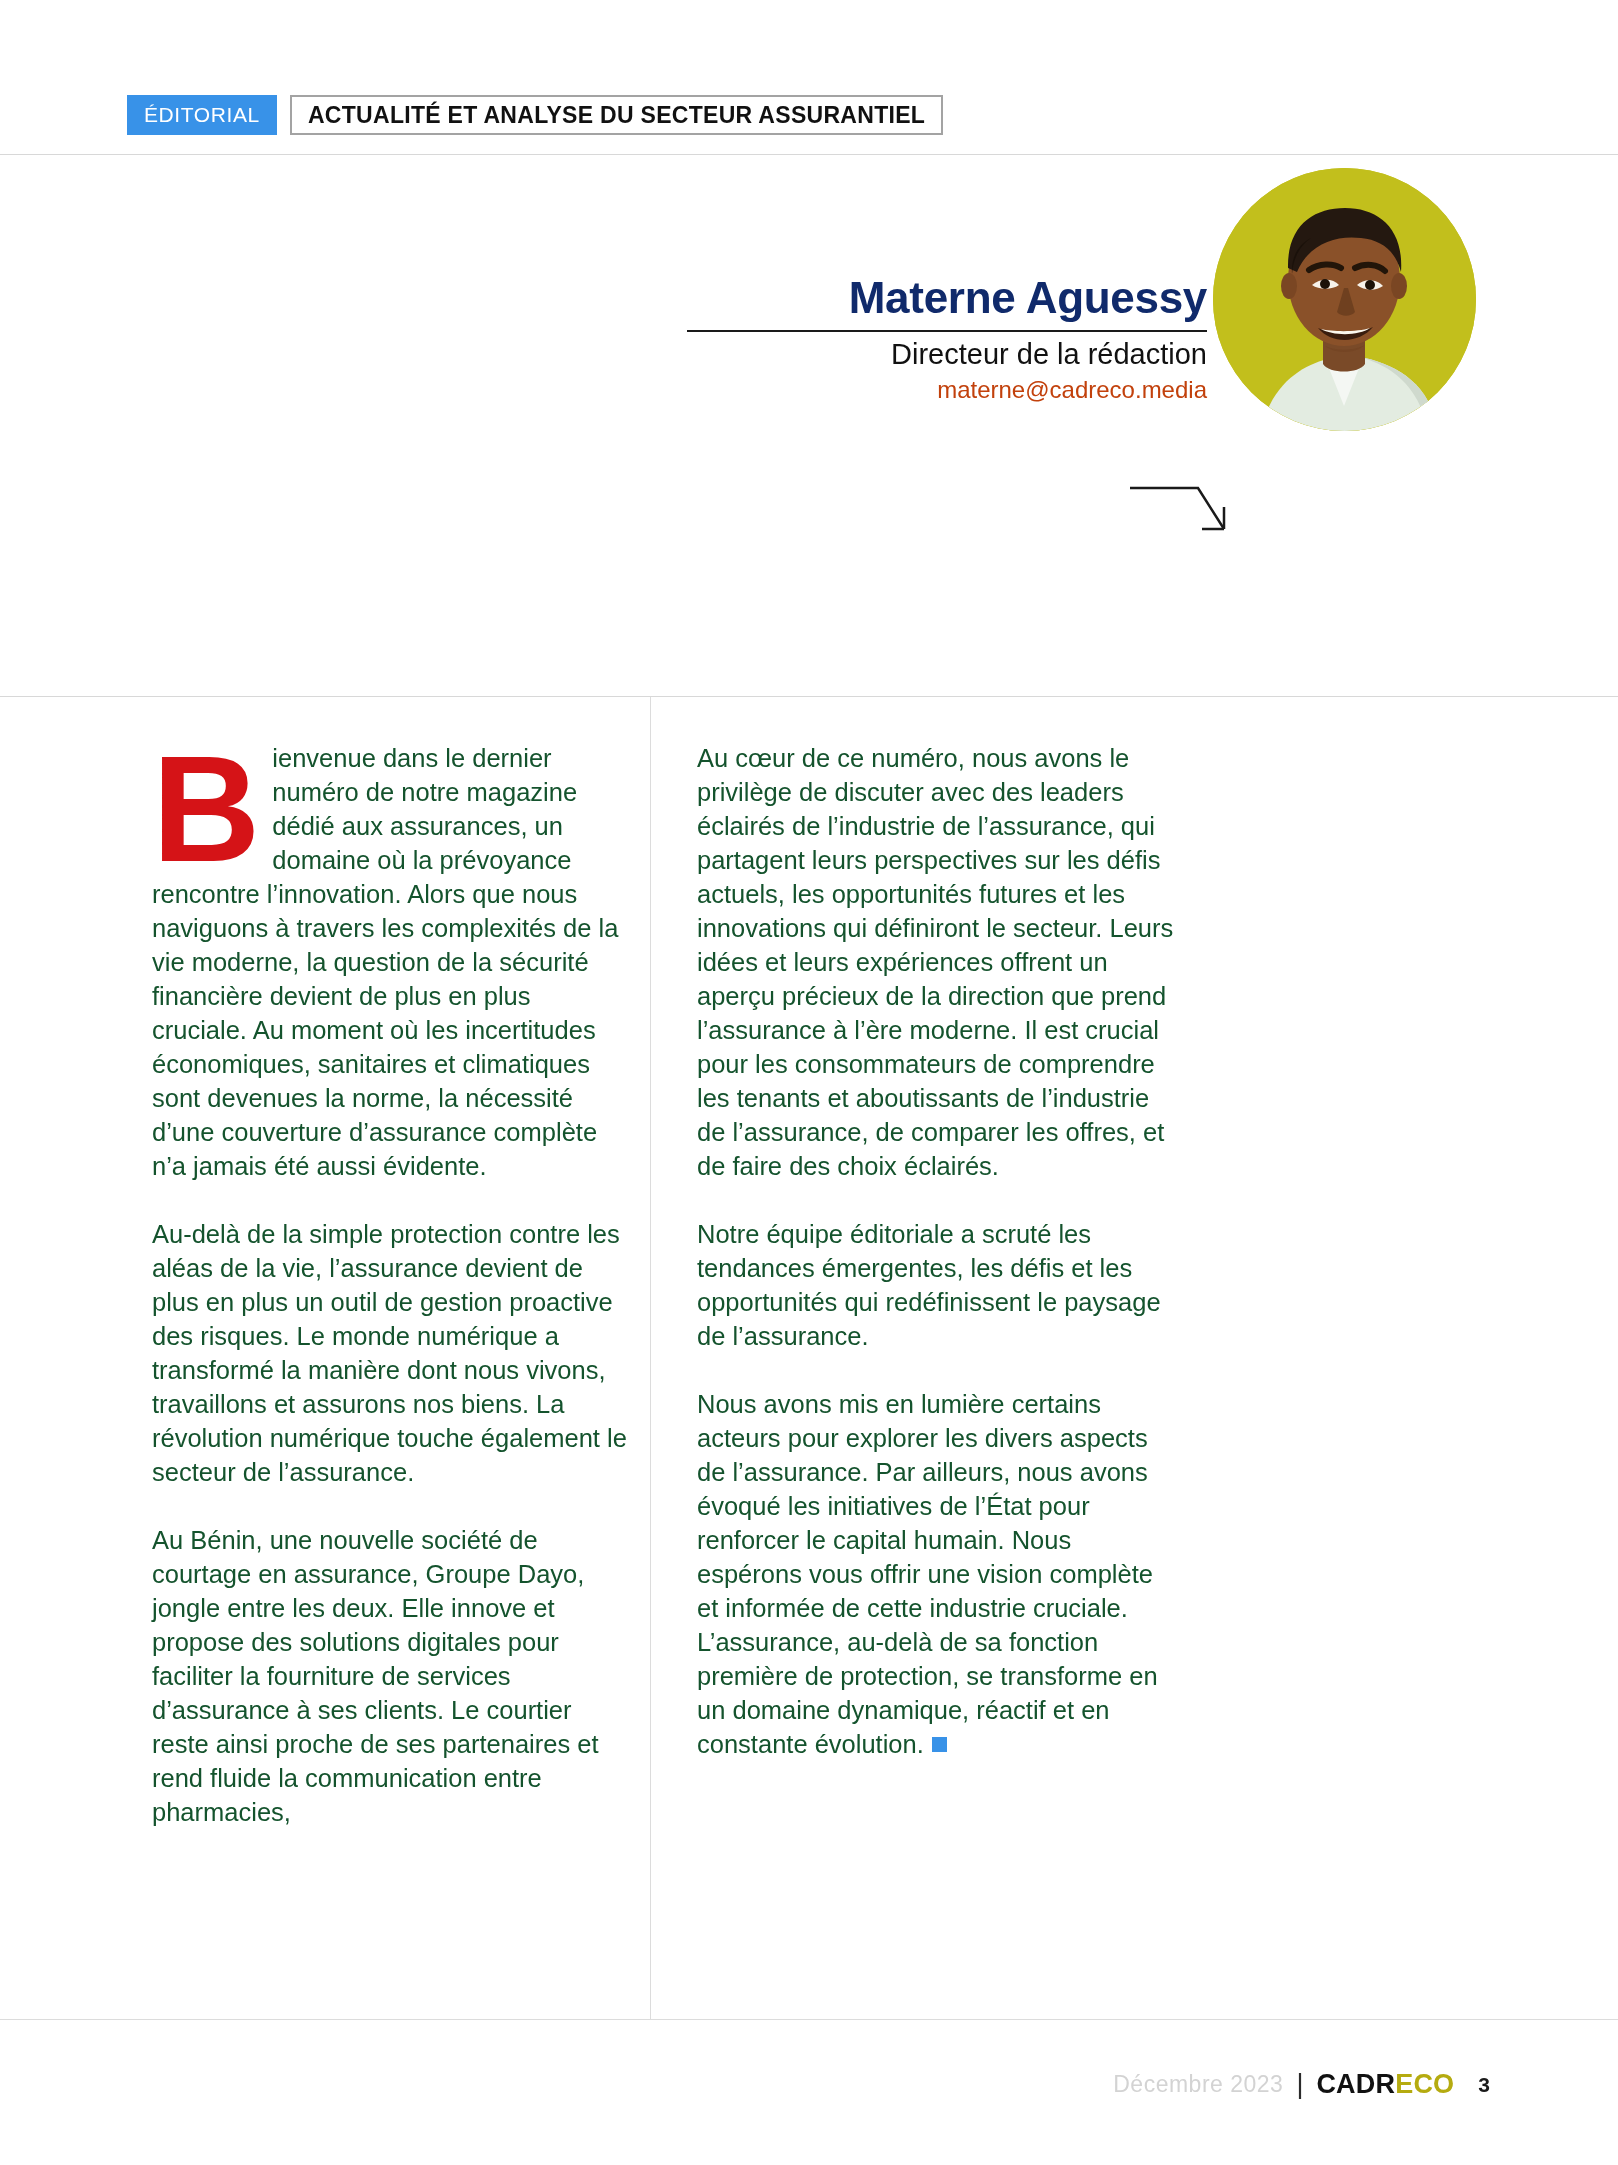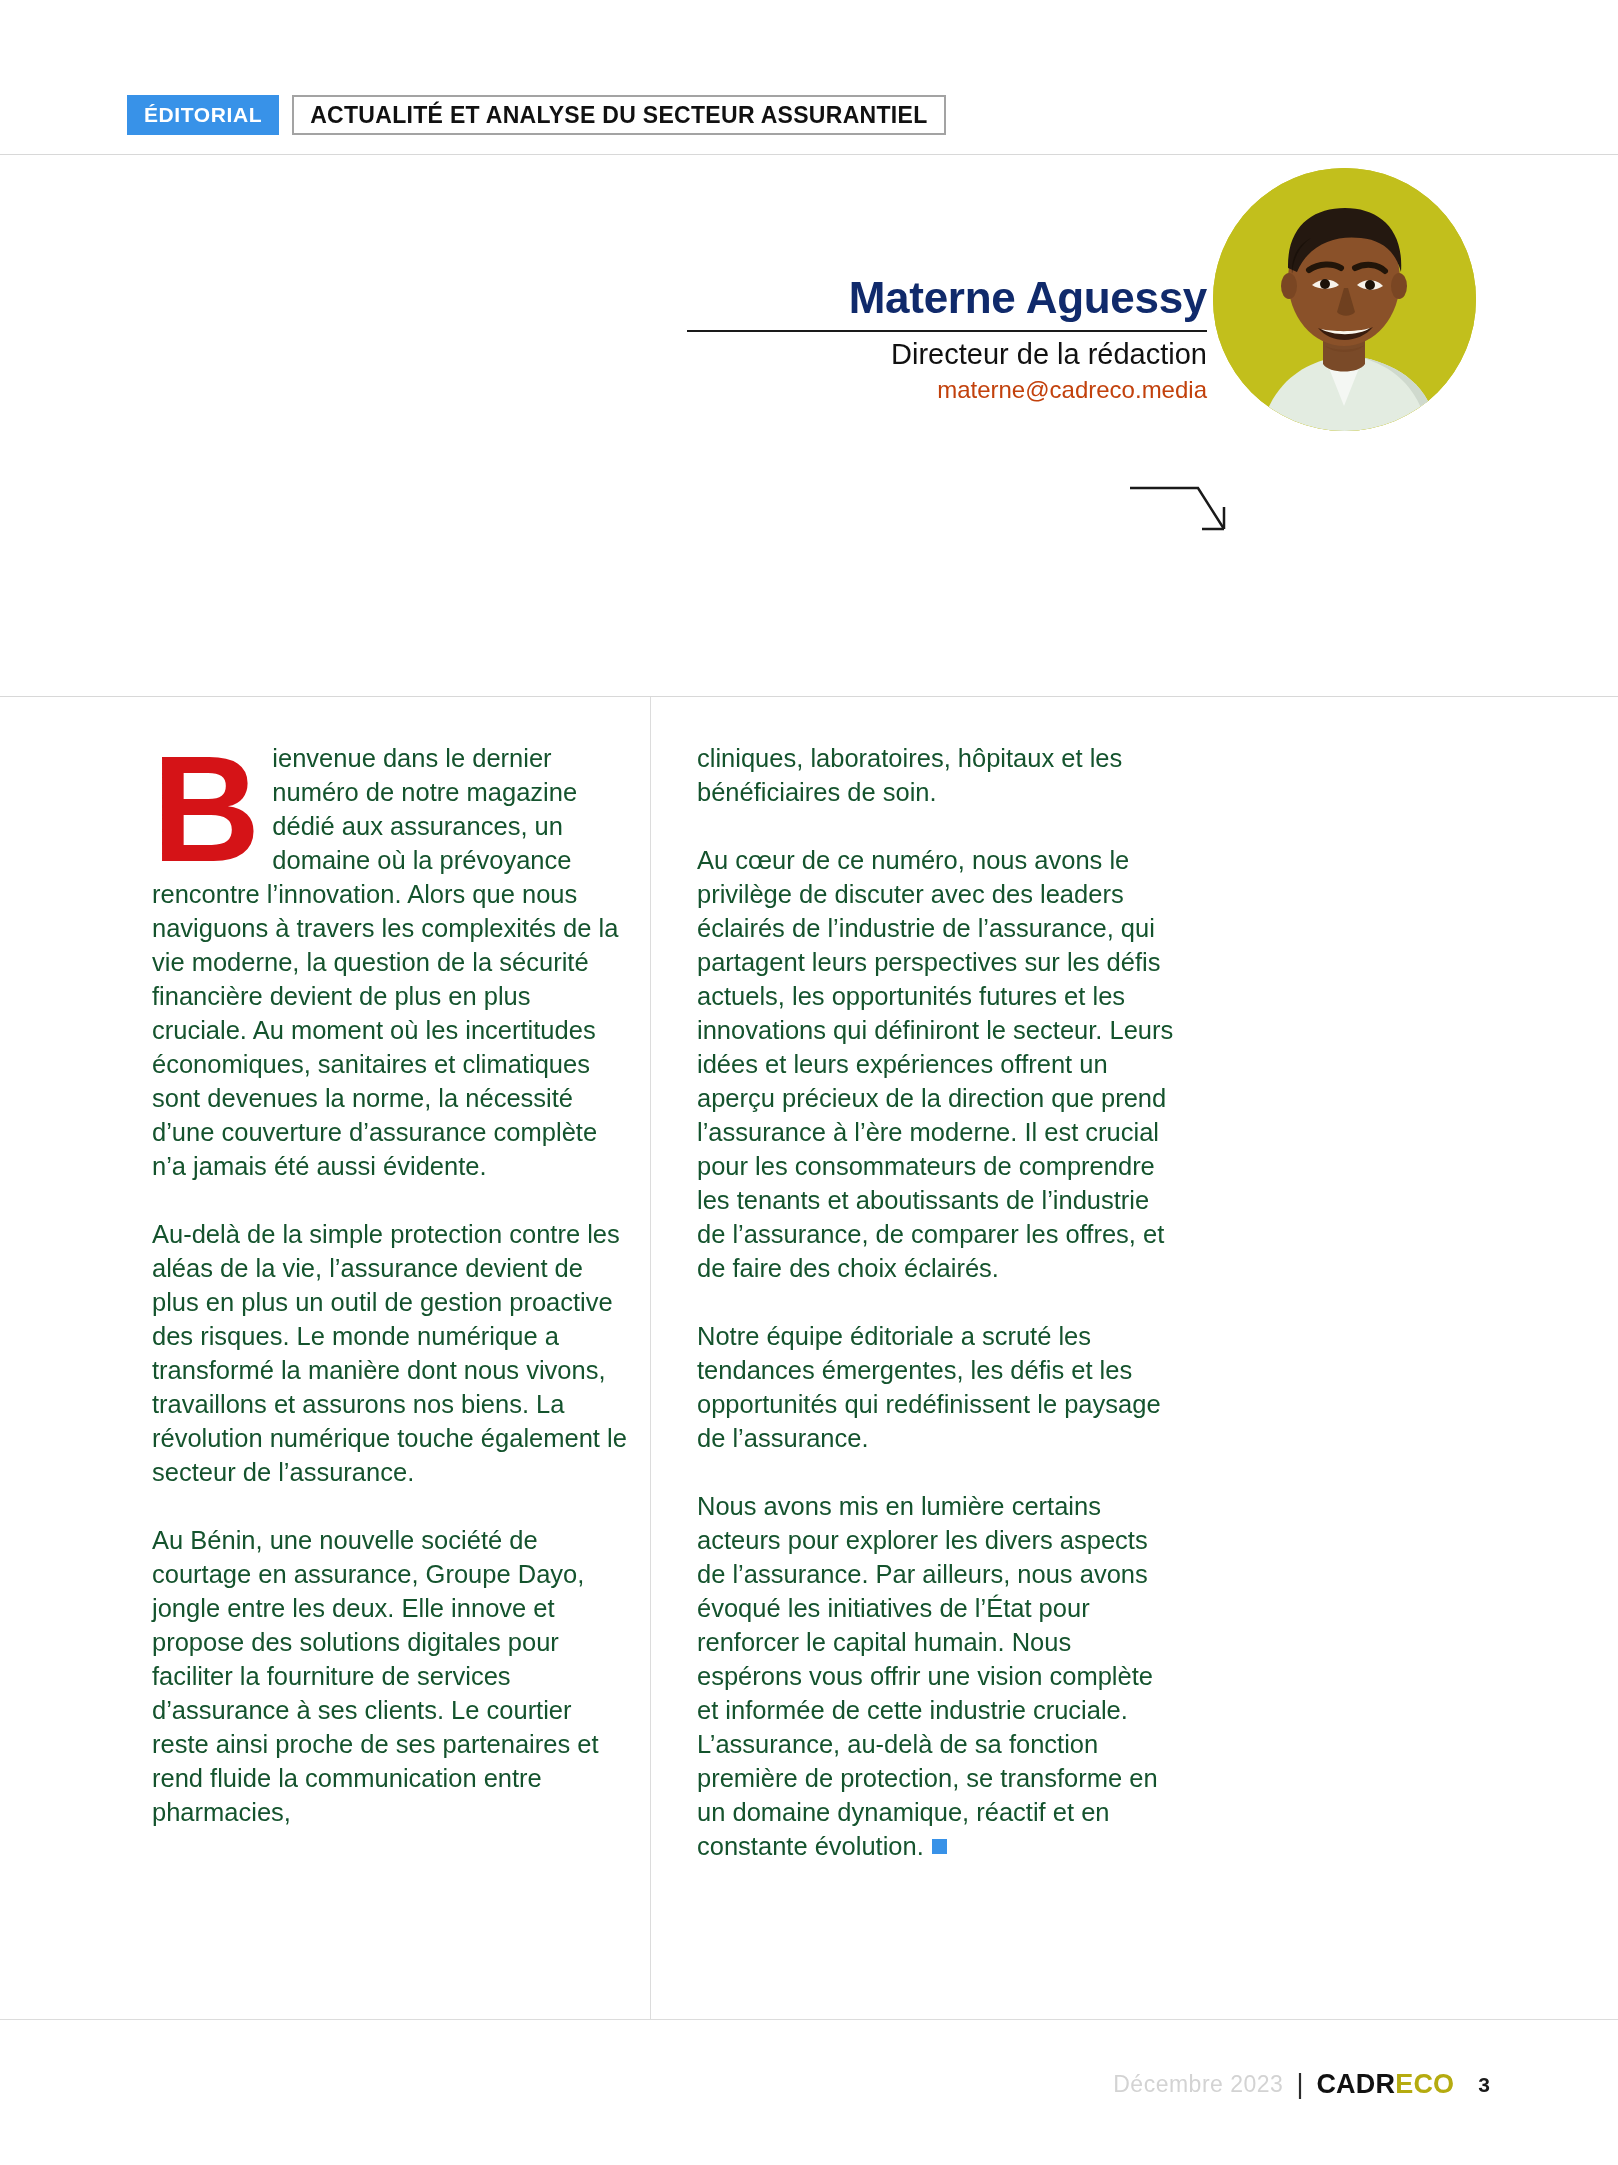--- a/index.html
+++ b/index.html
@@ -37,21 +37,21 @@
     left: 127px;
     top: 95px;
     display: flex;
     align-items: stretch;
     height: 40px;
   }
   .kicker-tag {
     background: #3892e8;
     color: #ffffff;
     font-size: 21px;
-    font-weight: bold;
+    font-weight: normal;
     letter-spacing: 0.6px;
     display: flex;
     align-items: center;
     justify-content: center;
     padding: 0 17px;
     height: 40px;
     box-sizing: border-box;
   }
   .kicker-headline {
     border: 2px solid #a3a3a3;
@@ -301,21 +301,20 @@
 <div class="body-zone">
   <div class="col-divider"></div>
 
   <div class="col col-left">
     <p class="dropcap-para">Bienvenue dans le dernier numéro de notre magazine dédié aux assurances, un domaine où la prévoyance rencontre l’innovation. Alors que nous naviguons à travers les complexités de la vie moderne, la question de la sécurité financière devient de plus en plus cruciale. Au moment où les incertitudes économiques, sanitaires et climatiques sont devenues la norme, la nécessité d’une couverture d’assurance complète n’a jamais été aussi évidente.</p>
     <p>Au-delà de la simple protection contre les aléas de la vie, l’assurance devient de plus en plus un outil de gestion proactive des risques. Le monde numérique a transformé la manière dont nous vivons, travaillons et assurons nos biens. La révolution numérique touche également le secteur de l’assurance.</p>
     <p>Au Bénin, une nouvelle société de courtage en assurance, Groupe Dayo, jongle entre les deux. Elle innove et propose des solutions digitales pour faciliter la fourniture de services d’assurance à ses clients. Le courtier reste ainsi proche de ses partenaires et rend fluide la communication entre pharmacies,</p>
   </div>
 
   <div class="col col-right">
-    <p>cliniques, laboratoires, hôpitaux et les bénéficiaires de soin.</p>
     <p>Au cœur de ce numéro, nous avons le privilège de discuter avec des leaders éclairés de l’industrie de l’assurance, qui partagent leurs perspectives sur les défis actuels, les opportunités futures et les innovations qui définiront le secteur. Leurs idées et leurs expériences offrent un aperçu précieux de la direction que prend l’assurance à l’ère moderne. Il est crucial pour les consommateurs de comprendre les tenants et aboutissants de l’industrie de l’assurance, de comparer les offres, et de faire des choix éclairés.</p>
     <p>Notre équipe éditoriale a scruté les tendances émergentes, les défis et les opportunités qui redéfinissent le paysage de l’assurance.</p>
     <p><span>Nous avons mis en lumière certains acteurs pour explorer les divers aspects de l’assurance. Par ailleurs, nous avons évoqué les initiatives de l’État pour renforcer le capital humain. Nous espérons vous offrir une vision complète et informée de cette industrie cruciale. L’assurance, au-delà de sa fonction première de protection, se transforme en un domaine dynamique, réactif et en constante évolution.</span><span class="end-mark"></span></p>
   </div>
 </div>
 
 <div class="footer-zone">
   <div class="footer-rule"></div>
   <div class="footer-inner">
     <span class="footer-date">Décembre 2023</span>

